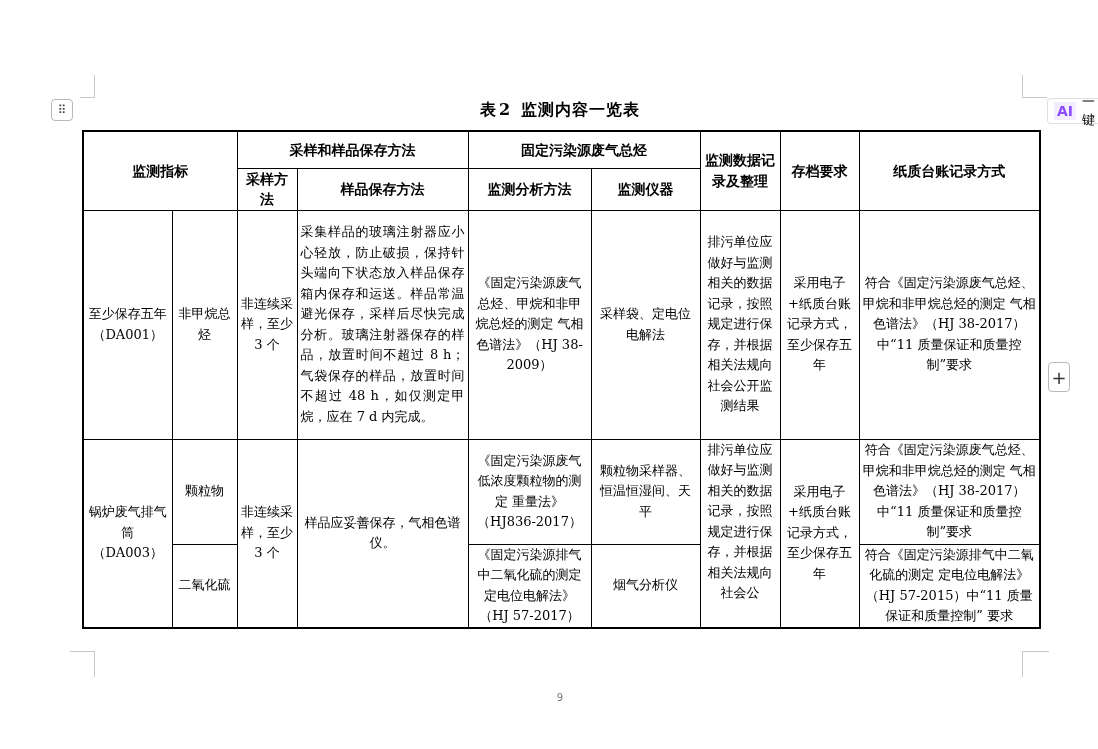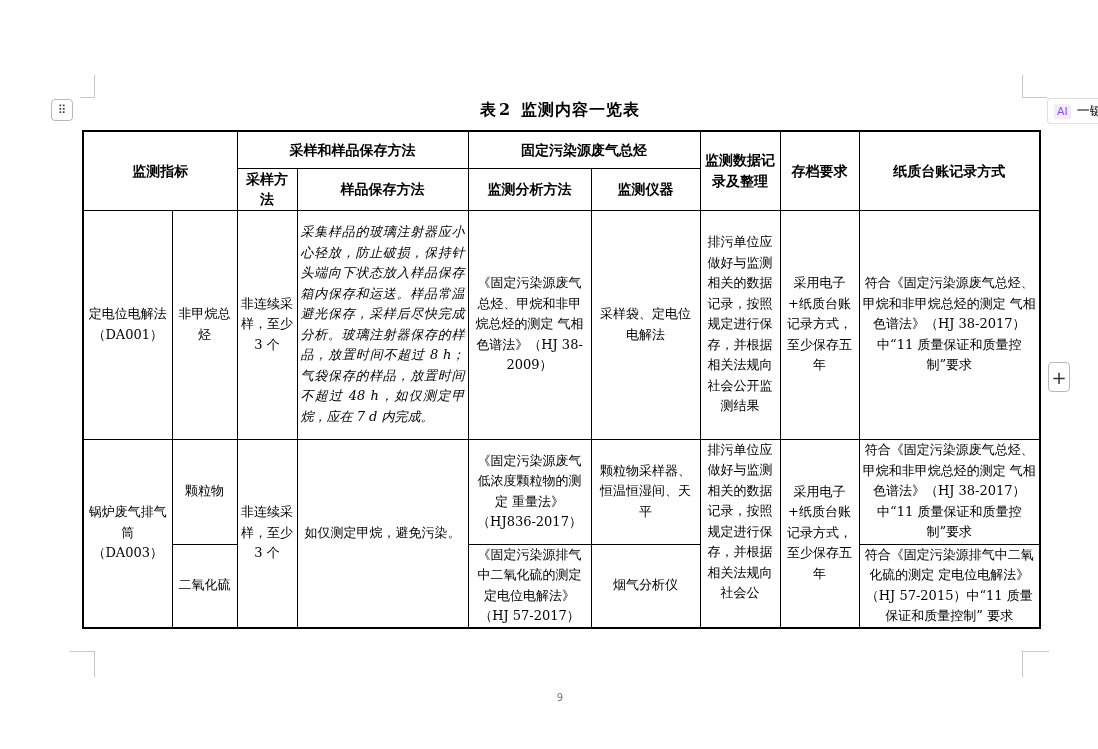--- a/index.html
+++ b/index.html
@@ -9,33 +9,33 @@
   .c-tl { left:80px; top:75px; width:14px; height:22px; border-right-width:1px; border-bottom-width:1px; }
   .c-tr { left:1022px; top:75px; width:24px; height:22px; border-left-width:1px; border-bottom-width:1px; }
   .c-bl { left:70px; top:651px; width:24px; height:25px; border-right-width:1px; border-top-width:1px; }
   .c-br { left:1022px; top:651px; width:26px; height:25px; border-left-width:1px; border-top-width:1px; }
   .handle { position:absolute; left:51px; top:99px; width:22px; height:22px; border:1px solid #b8b8b8;
             border-radius:4px; background:#fff; display:flex; align-items:center; justify-content:center;
             font-size:12px; color:#444; font-family:"DejaVu Sans", sans-serif; box-sizing:border-box; }
   .ai-btn { position:absolute; left:1047px; top:98px; width:60px; height:26px; border:1px solid #e0e0e0;
             border-right:none; border-radius:4px 0 0 4px; background:#fff; display:flex; align-items:center;
             padding-left:6px; box-sizing:border-box; font-family:"DejaVu Sans", sans-serif; font-size:13px; }
-  .ai-badge { color:#8a4dff; font-weight:normal; font-size:11px; background:#f3ecff; padding:1px 3px; border-radius:0; margin-right:6px; }
+  .ai-badge { color:#8a4dff; font-weight:bold; font-size:14px; background:#f3ecff; padding:1px 3px; border-radius:0; margin-right:6px; }
   .plus-btn { position:absolute; left:1048px; top:362px; width:22px; height:30px; border:1px solid #b8b8b8;
               border-radius:4px; background:#fff; display:flex; align-items:center; justify-content:center;
               font-size:18px; color:#333; font-family:"DejaVu Sans", sans-serif; box-sizing:border-box; }
   .title { position:absolute; left:0; width:1120px; top:100px; text-align:center; font-size:16px; font-weight:bold; letter-spacing:1px; }
   .title .num { margin: 0 10px 0 2px; }
   .page-num { position:absolute; left:0; width:1120px; top:692px; text-align:center; font-size:10px; color:#777; font-family:"DejaVu Sans", sans-serif; }
 
   table.grid { position:absolute; left:82px; top:130px; border-collapse:collapse; table-layout:fixed;
                border:2px solid #000; font-size:13px; line-height:20.5px; }
   table.grid td { border:1px solid #000; padding:0 3px; text-align:center; vertical-align:middle; overflow:hidden; }
   table.grid td.h { font-weight:bold; font-size:14px; }
-  table.grid td.just { text-align:justify;font-style:italic; }
+  table.grid td.just { text-align:justify; }
   .clip { overflow:hidden;text-align:center; }
 </style>
 </head>
 <body>
 
 <div class="corner c-tl"></div>
 <div class="corner c-tr"></div>
 <div class="corner c-bl"></div>
 <div class="corner c-br"></div>
 
@@ -77,35 +77,35 @@
     <td class="h" rowspan="2">存档要求</td>
     <td class="h" rowspan="2">纸质台账记录方式</td>
   </tr>
   <tr style="height:42px">
     <td class="h">采样方法</td>
     <td class="h">样品保存方法</td>
     <td class="h">监测分析方法</td>
     <td class="h">监测仪器</td>
   </tr>
   <tr style="height:229px">
-    <td>定电位电解法（DA001）</td>
+    <td>至少保存五年（DA001）</td>
     <td>非甲烷总烃</td>
     <td>非连续采样，至少 3 个</td>
     <td class="just">采集样品的玻璃注射器应小心轻放，防止破损，保持针头端向下状态放入样品保存箱内保存和运送。样品常温避光保存，采样后尽快完成分析。玻璃注射器保存的样品，放置时间不超过 8 h；气袋保存的样品，放置时间不超过 48 h，如仅测定甲烷，应在 7 d 内完成。</td>
     <td>《固定污染源废气总烃、甲烷和非甲烷总烃的测定 气相色谱法》（HJ 38-2009）</td>
     <td>采样袋、定电位电解法</td>
     <td>排污单位应做好与监测相关的数据记录，按照规定进行保存，并根据相关法规向社会公开监测结果</td>
     <td>采用电子+纸质台账记录方式，至少保存五年</td>
     <td>符合《固定污染源废气总烃、甲烷和非甲烷总烃的测定 气相色谱法》（HJ 38-2017）中“11 质量保证和质量控制”要求</td>
   </tr>
   <tr style="height:105px">
     <td rowspan="2">锅炉废气排气筒（DA003）</td>
     <td>颗粒物</td>
     <td rowspan="2">非连续采样，至少 3 个</td>
-    <td rowspan="2">如仅测定甲烷，避免污染。</td>
+    <td rowspan="2">样品应妥善保存，气相色谱仪。</td>
     <td>《固定污染源废气 低浓度颗粒物的测定 重量法》（HJ836-2017）</td>
     <td>颗粒物采样器、恒温恒湿间、天平</td>
     <td rowspan="2" style="vertical-align:top">
           <div class="clip" style="height:182px">排污单位应做好与监测相关的数据记录，按照规定进行保存，并根据相关法规向社会公</div>
         </td>
     <td rowspan="2">采用电子+纸质台账记录方式，至少保存五年</td>
     <td>符合《固定污染源废气总烃、甲烷和非甲烷总烃的测定 气相色谱法》（HJ 38-2017）中“11 质量保证和质量控制”要求</td>
   </tr>
   <tr style="height:83px">
     <td>二氧化硫</td>

